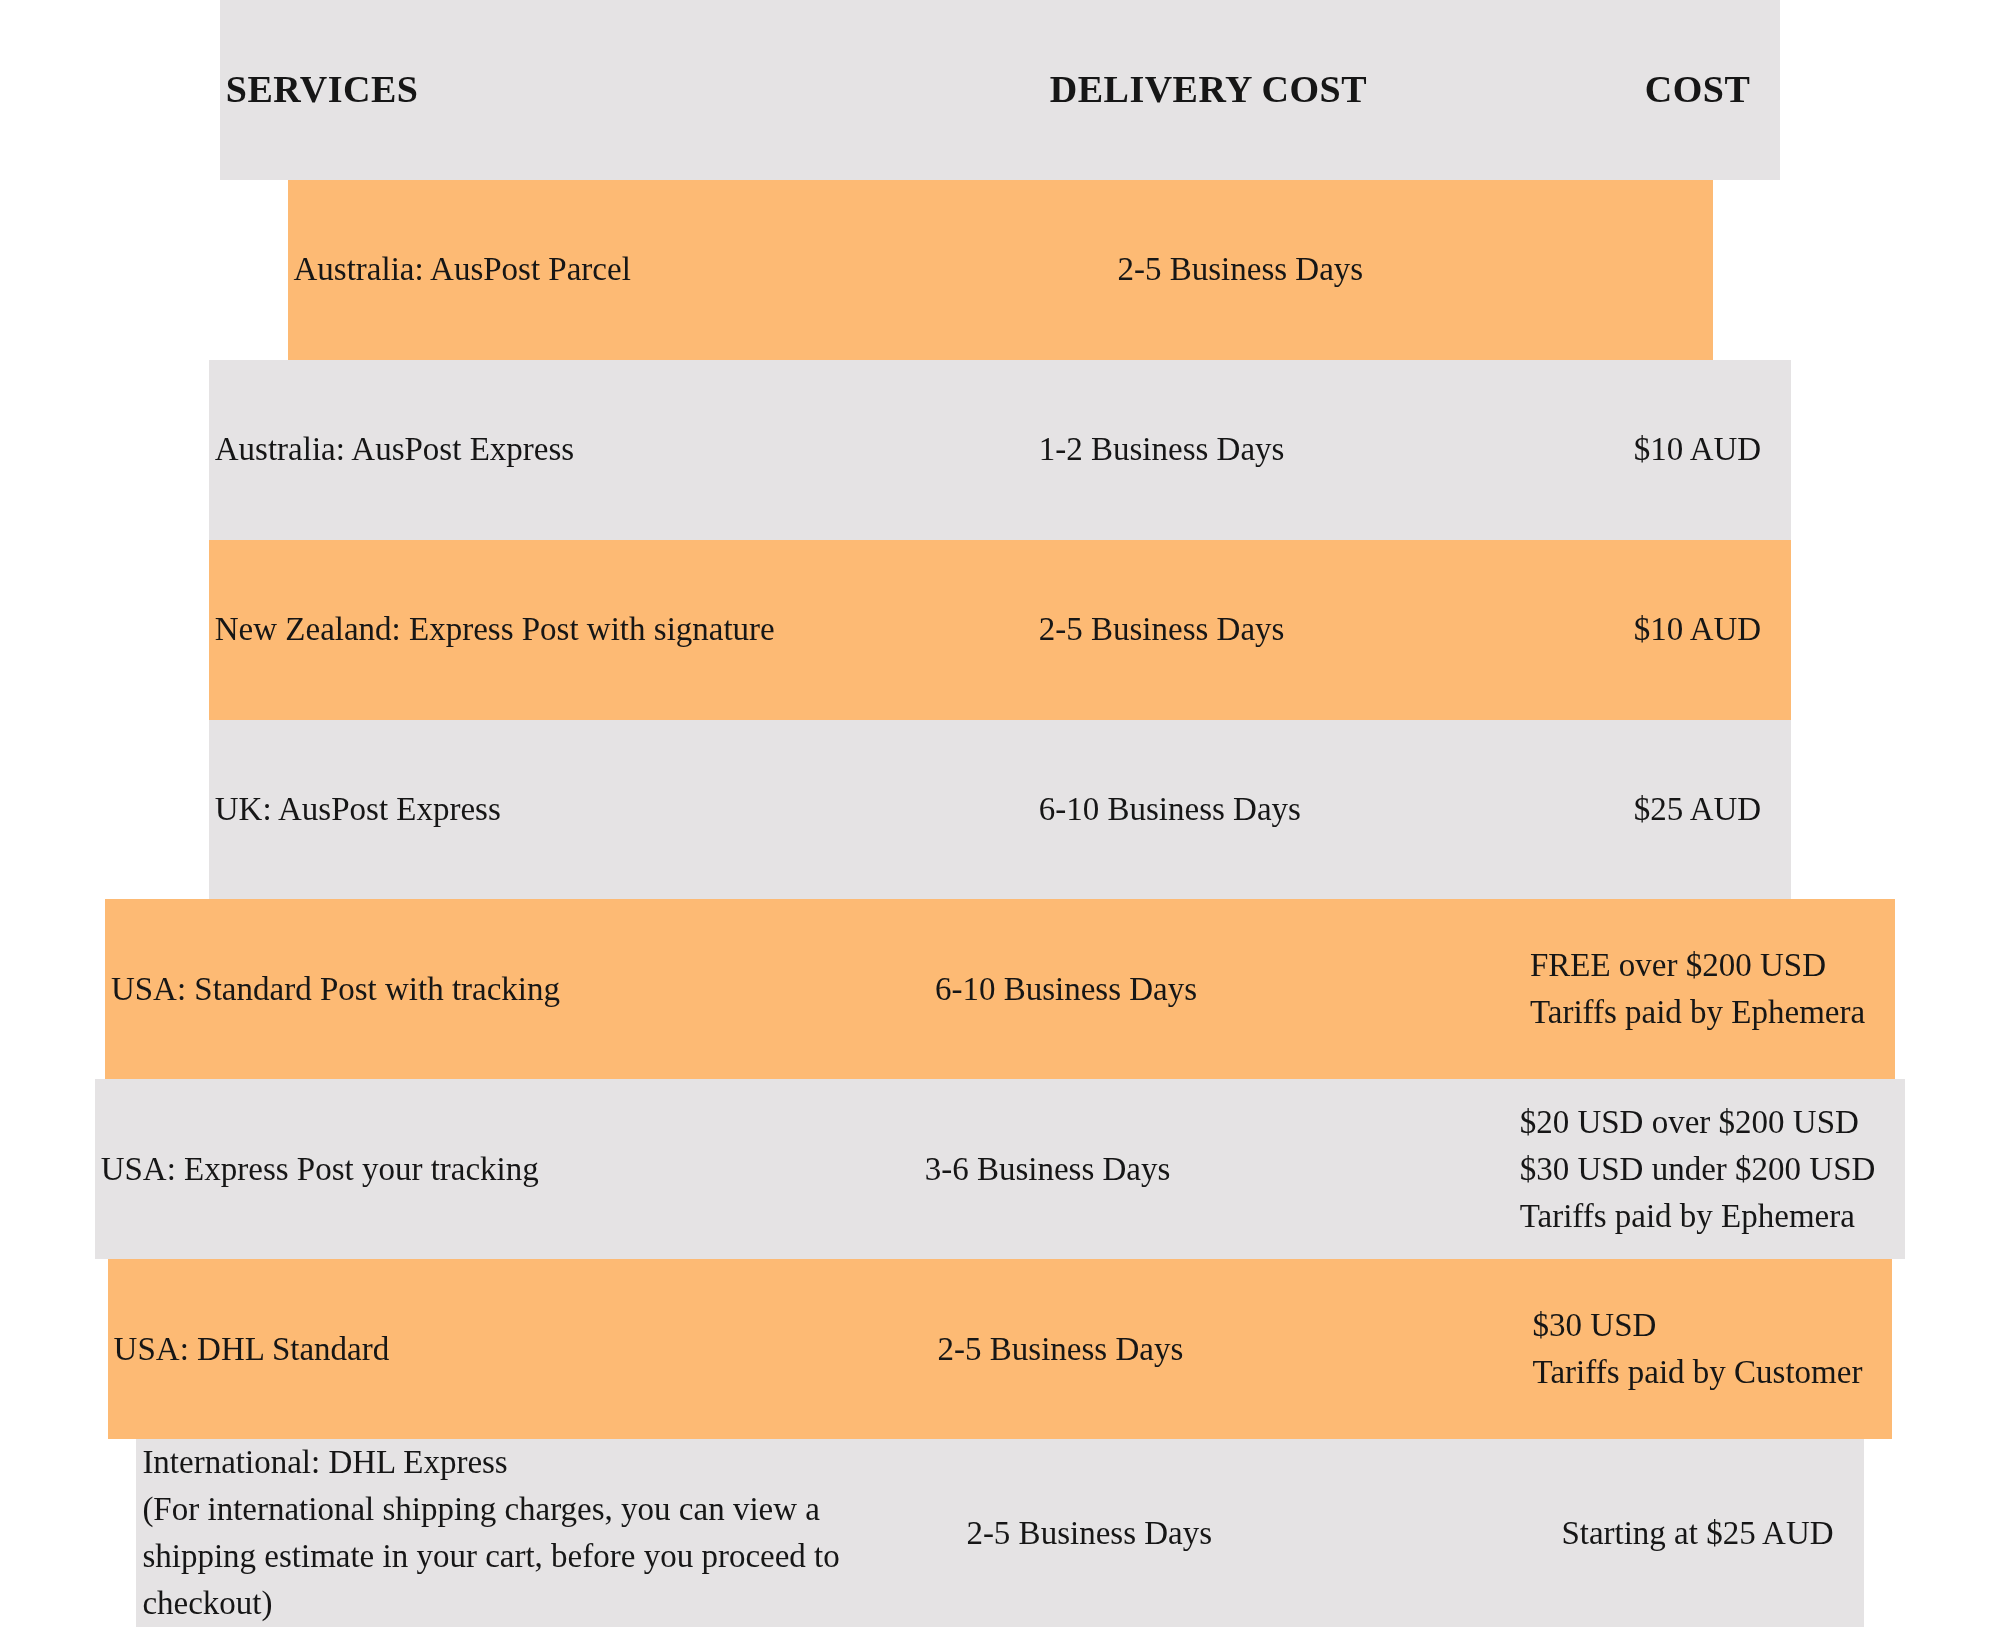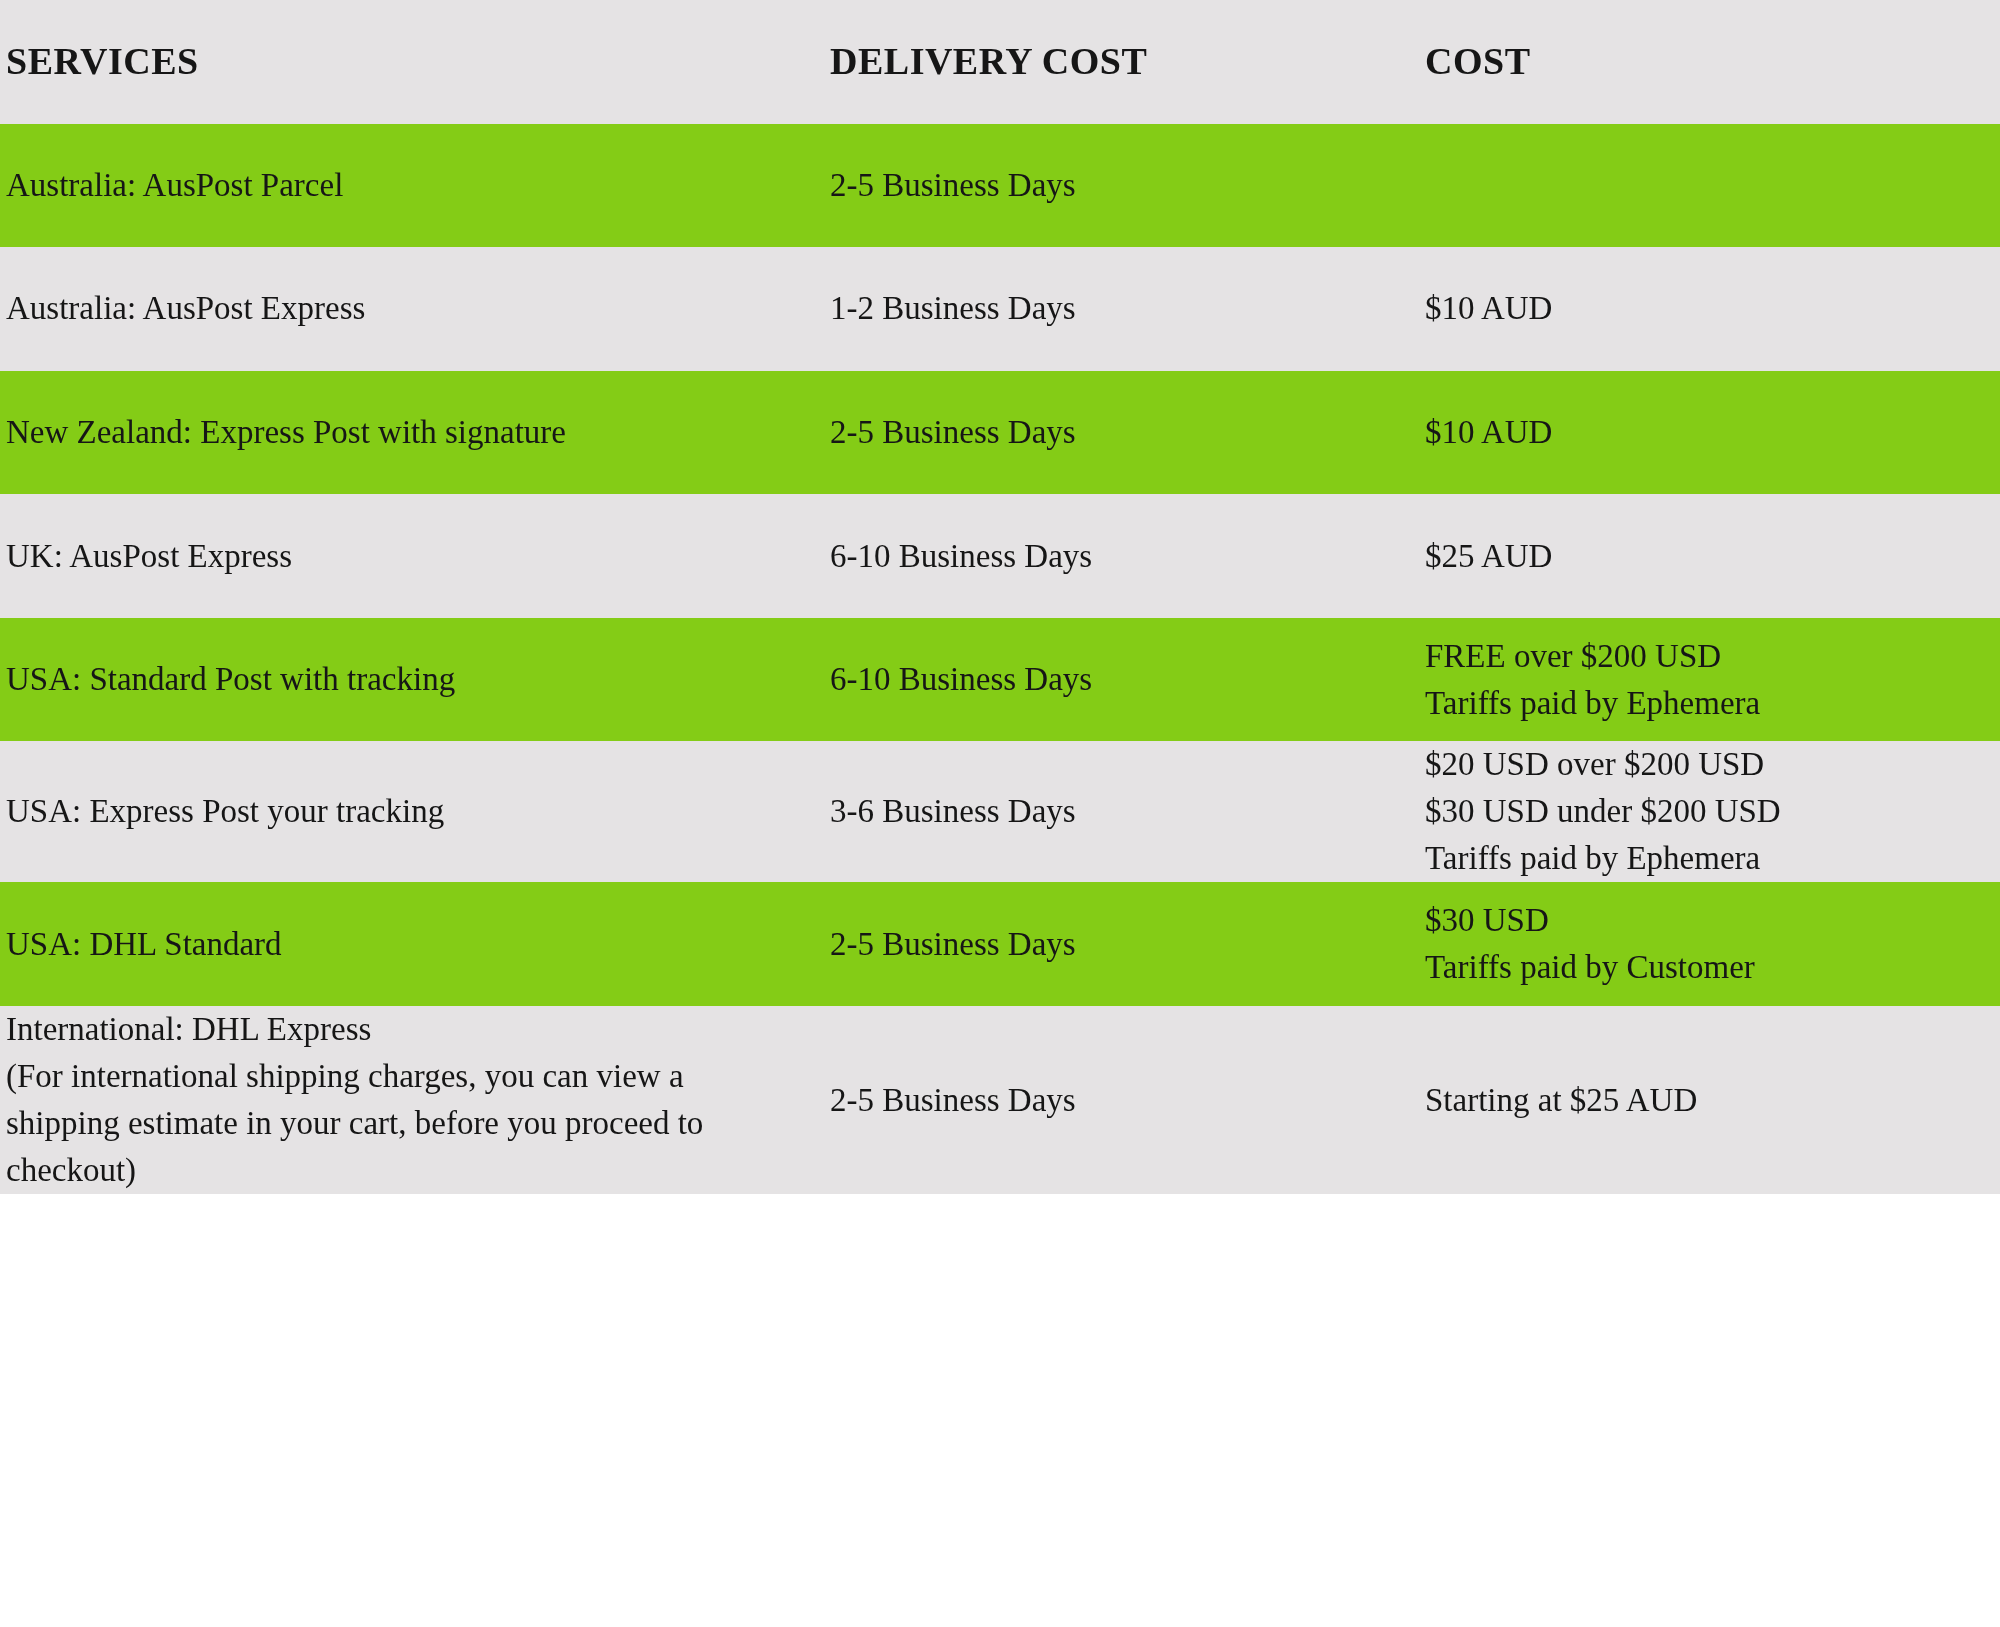--- a/index.html
+++ b/index.html
@@ -9,28 +9,29 @@
     width: 2000px;
     height: 1627px;
     overflow: hidden;
     font-family: "Liberation Serif", "DejaVu Serif", serif;
     color: #161616;
   }
   .shipping-table {
     display: flex;
     flex-direction: column;
     width: 2000px;
-    height: 1194px;
+    height: 1627px;
+    align-items: center;
   }
   .row {
     flex: 1 1 0;
     display: grid;
     grid-template-columns: 830px 595px 1fr;
     align-items: center;
-    background: #84cc16;
+    background: #fdba74;
   }
   .row.alt {
     background: #e5e3e4;
   }
   .cell {
     font-size: 33px;
     line-height: 47px;
     font-weight: 400;
     white-space: normal;
   }

